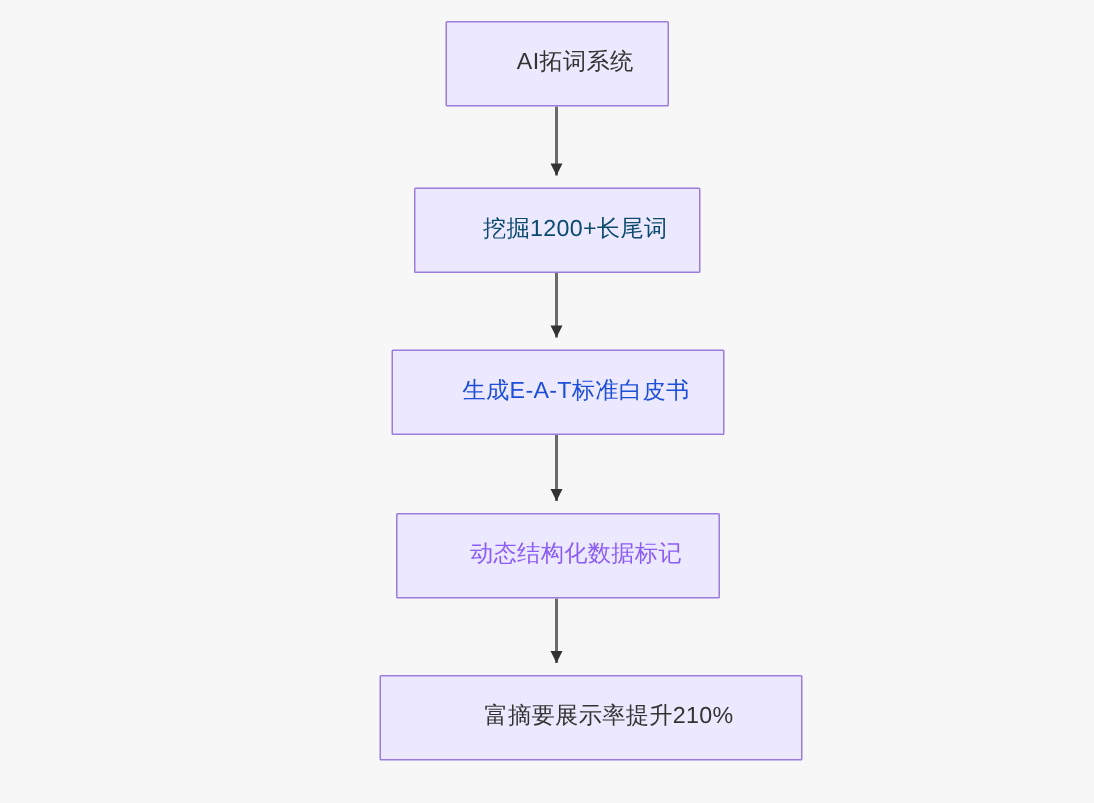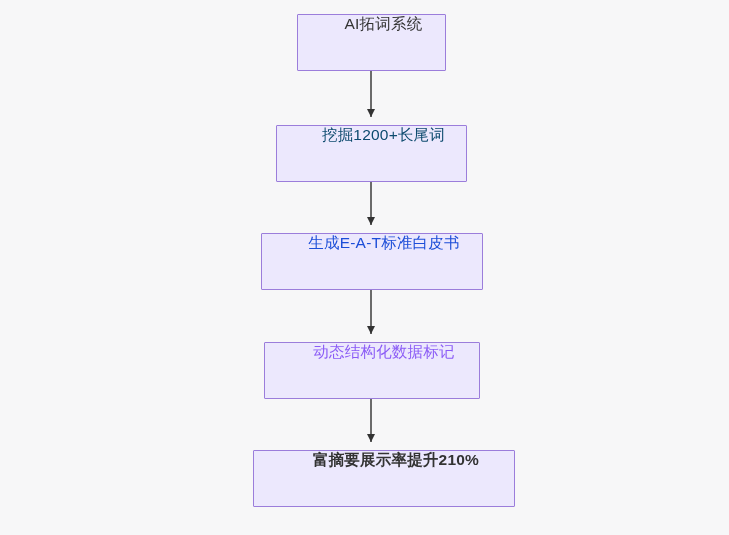--- a/index.html
+++ b/index.html
@@ -19,21 +19,21 @@
     height: 535px;
     background: #f7f7f8;
   }
   .node {
     position: absolute;
     box-sizing: border-box;
     background: #ece8fd;
     border: 1.5px solid #9b7ddb;
     border-radius: 1px;
     display: flex;
-    align-items: flex-start;
+    align-items: center;
     justify-content: center;
     padding-left: 24px;
   }
   .node-label {
     color: #333333;
     font-size: 15.5px;
     line-height: 1.2;
     letter-spacing: 0.2px;
     white-space: nowrap;
     text-align: center;
@@ -85,17 +85,17 @@
   </div>
   <div class="node" style="left: 276px; top: 125px; width: 191px; height: 57px; background: rgb(236, 232, 253); border-color: rgb(155, 125, 219);">
     <span class="node-label" style="color: #0c4a6e;">挖掘1200+长尾词</span>
   </div>
   <div class="node" style="left: 261px; top: 233px; width: 222px; height: 57px; background: rgb(236, 232, 253); border-color: rgb(155, 125, 219);">
     <span class="node-label" style="color: #1d4ed8;">生成E-A-T标准白皮书</span>
   </div>
   <div class="node" style="left: 264px; top: 342px; width: 216px; height: 57px; background: rgb(236, 232, 253); border-color: rgb(155, 125, 219);">
     <span class="node-label" style="color: #8b5cf6;">动态结构化数据标记</span>
   </div>
-  <div class="node" style="left: 253px; top: 450px; width: 262px; height: 57px; background: rgb(236, 232, 253); border-color: rgb(155, 125, 219); font-weight: bold;">
+  <div class="node" style="left: 253px; top: 450px; width: 282px; height: 57px; background: rgb(236, 232, 253); border-color: rgb(155, 125, 219);">
     <span class="node-label" style="color: rgb(51, 51, 51);">富摘要展示率提升210%</span>
   </div>
 
 </div>
 
 </body></html>

